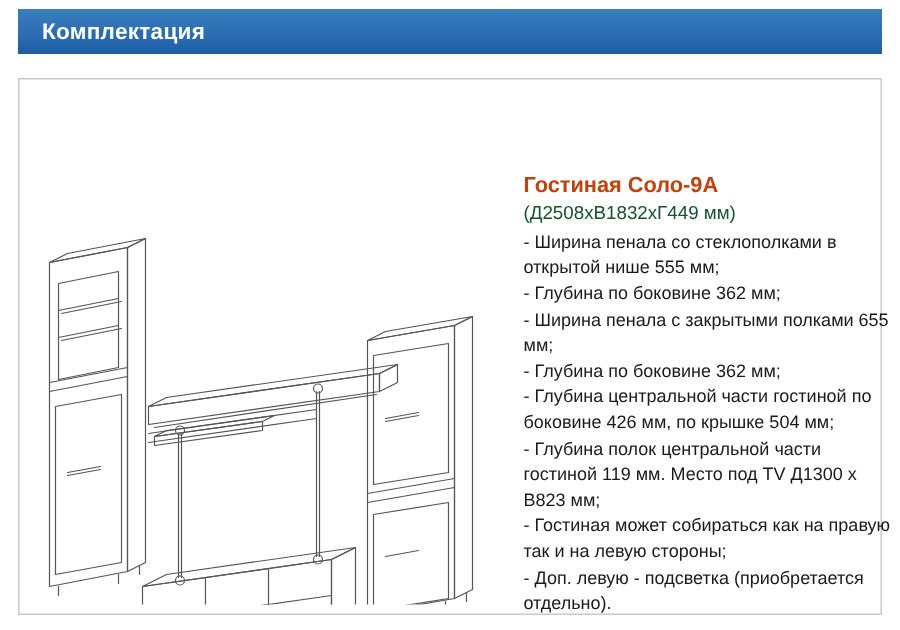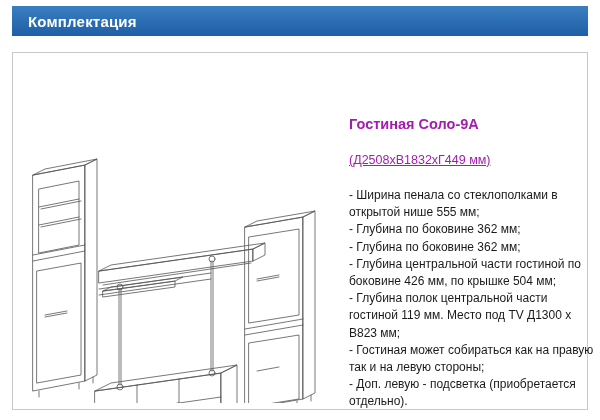--- a/index.html
+++ b/index.html
@@ -68,32 +68,31 @@
 
   
   .spec {
     position: absolute;
     left: 336px;
     top: 62px;
     width: 246px;
     box-sizing: border-box;
   }
   .spec-title {
-    color: #a21caf;
+    color: #c2410c;
     font-size: 14.5px;
     font-weight: bold;
     line-height: 18px;
-    margin: 0 0 19px 0;
+    margin: 0 0 1px 0;
   }
   .spec-dims {
-    color: #a21caf;
+    color: #14532d;
     font-size: 12.5px;
     line-height: 17px;
-    margin: 0 0 18px 0;
-    text-decoration: underline;
+    margin: 0 0 2px 0;
   }
   .spec-list {
     list-style: none;
     margin: 0;
     padding: 0;
   }
   .spec-list li {
     color: #1a1a1a;
     font-size: 12px;
     line-height: 17.2px;
@@ -205,20 +204,21 @@
         </g>
       </svg>
     </div>
 
     <div class="spec">
       <div class="spec-title">Гостиная Соло-9А</div>
       <div class="spec-dims">(Д2508хВ1832хГ449 мм)</div>
       <ul class="spec-list">
         <li>- Ширина пенала со стеклополками в открытой нише 555 мм;</li>
         <li>- Глубина по боковине 362 мм;</li>
+        <li>- Ширина пенала с закрытыми полками 655 мм;</li>
         <li>- Глубина по боковине 362 мм;</li>
         <li>- Глубина центральной части гостиной по боковине 426 мм, по крышке 504 мм;</li>
         <li>- Глубина полок центральной части гостиной 119 мм. Место под TV Д1300 х В823 мм;</li>
         <li>- Гостиная может собираться как на правую так и на левую стороны;</li>
         <li>- Доп. левую - подсветка (приобретается отдельно).</li>
       </ul>
     </div>
 
   </div>
 </div>

